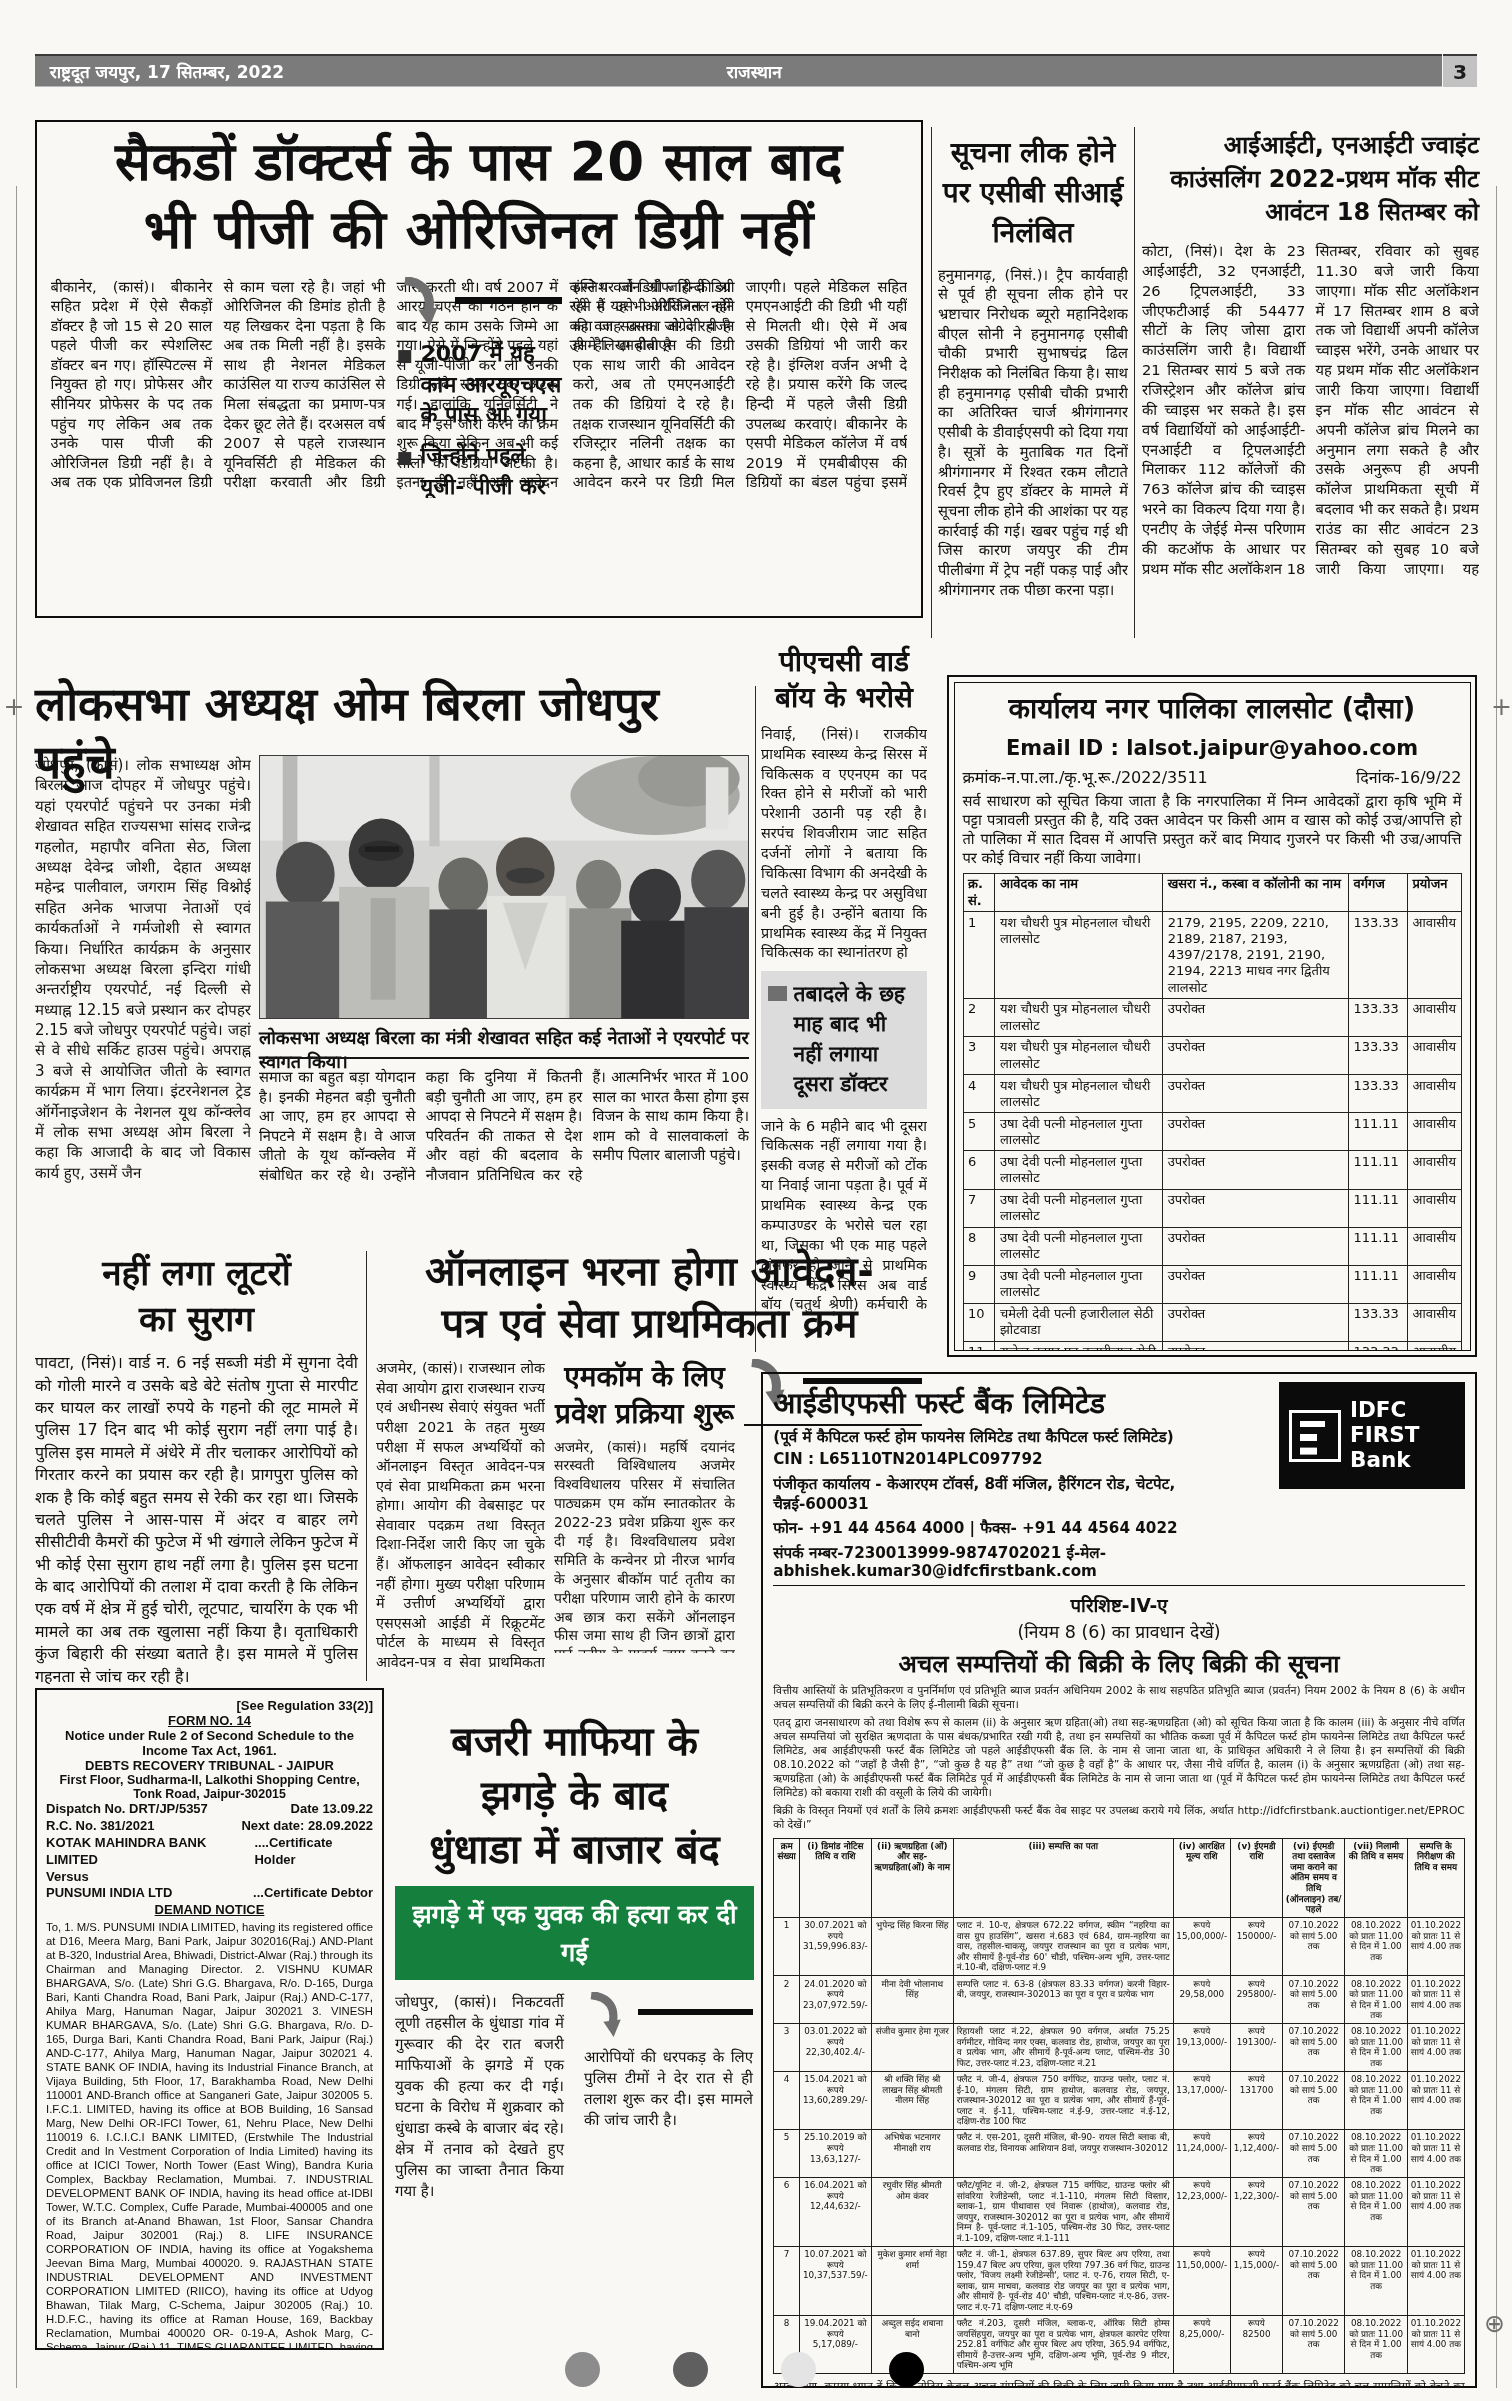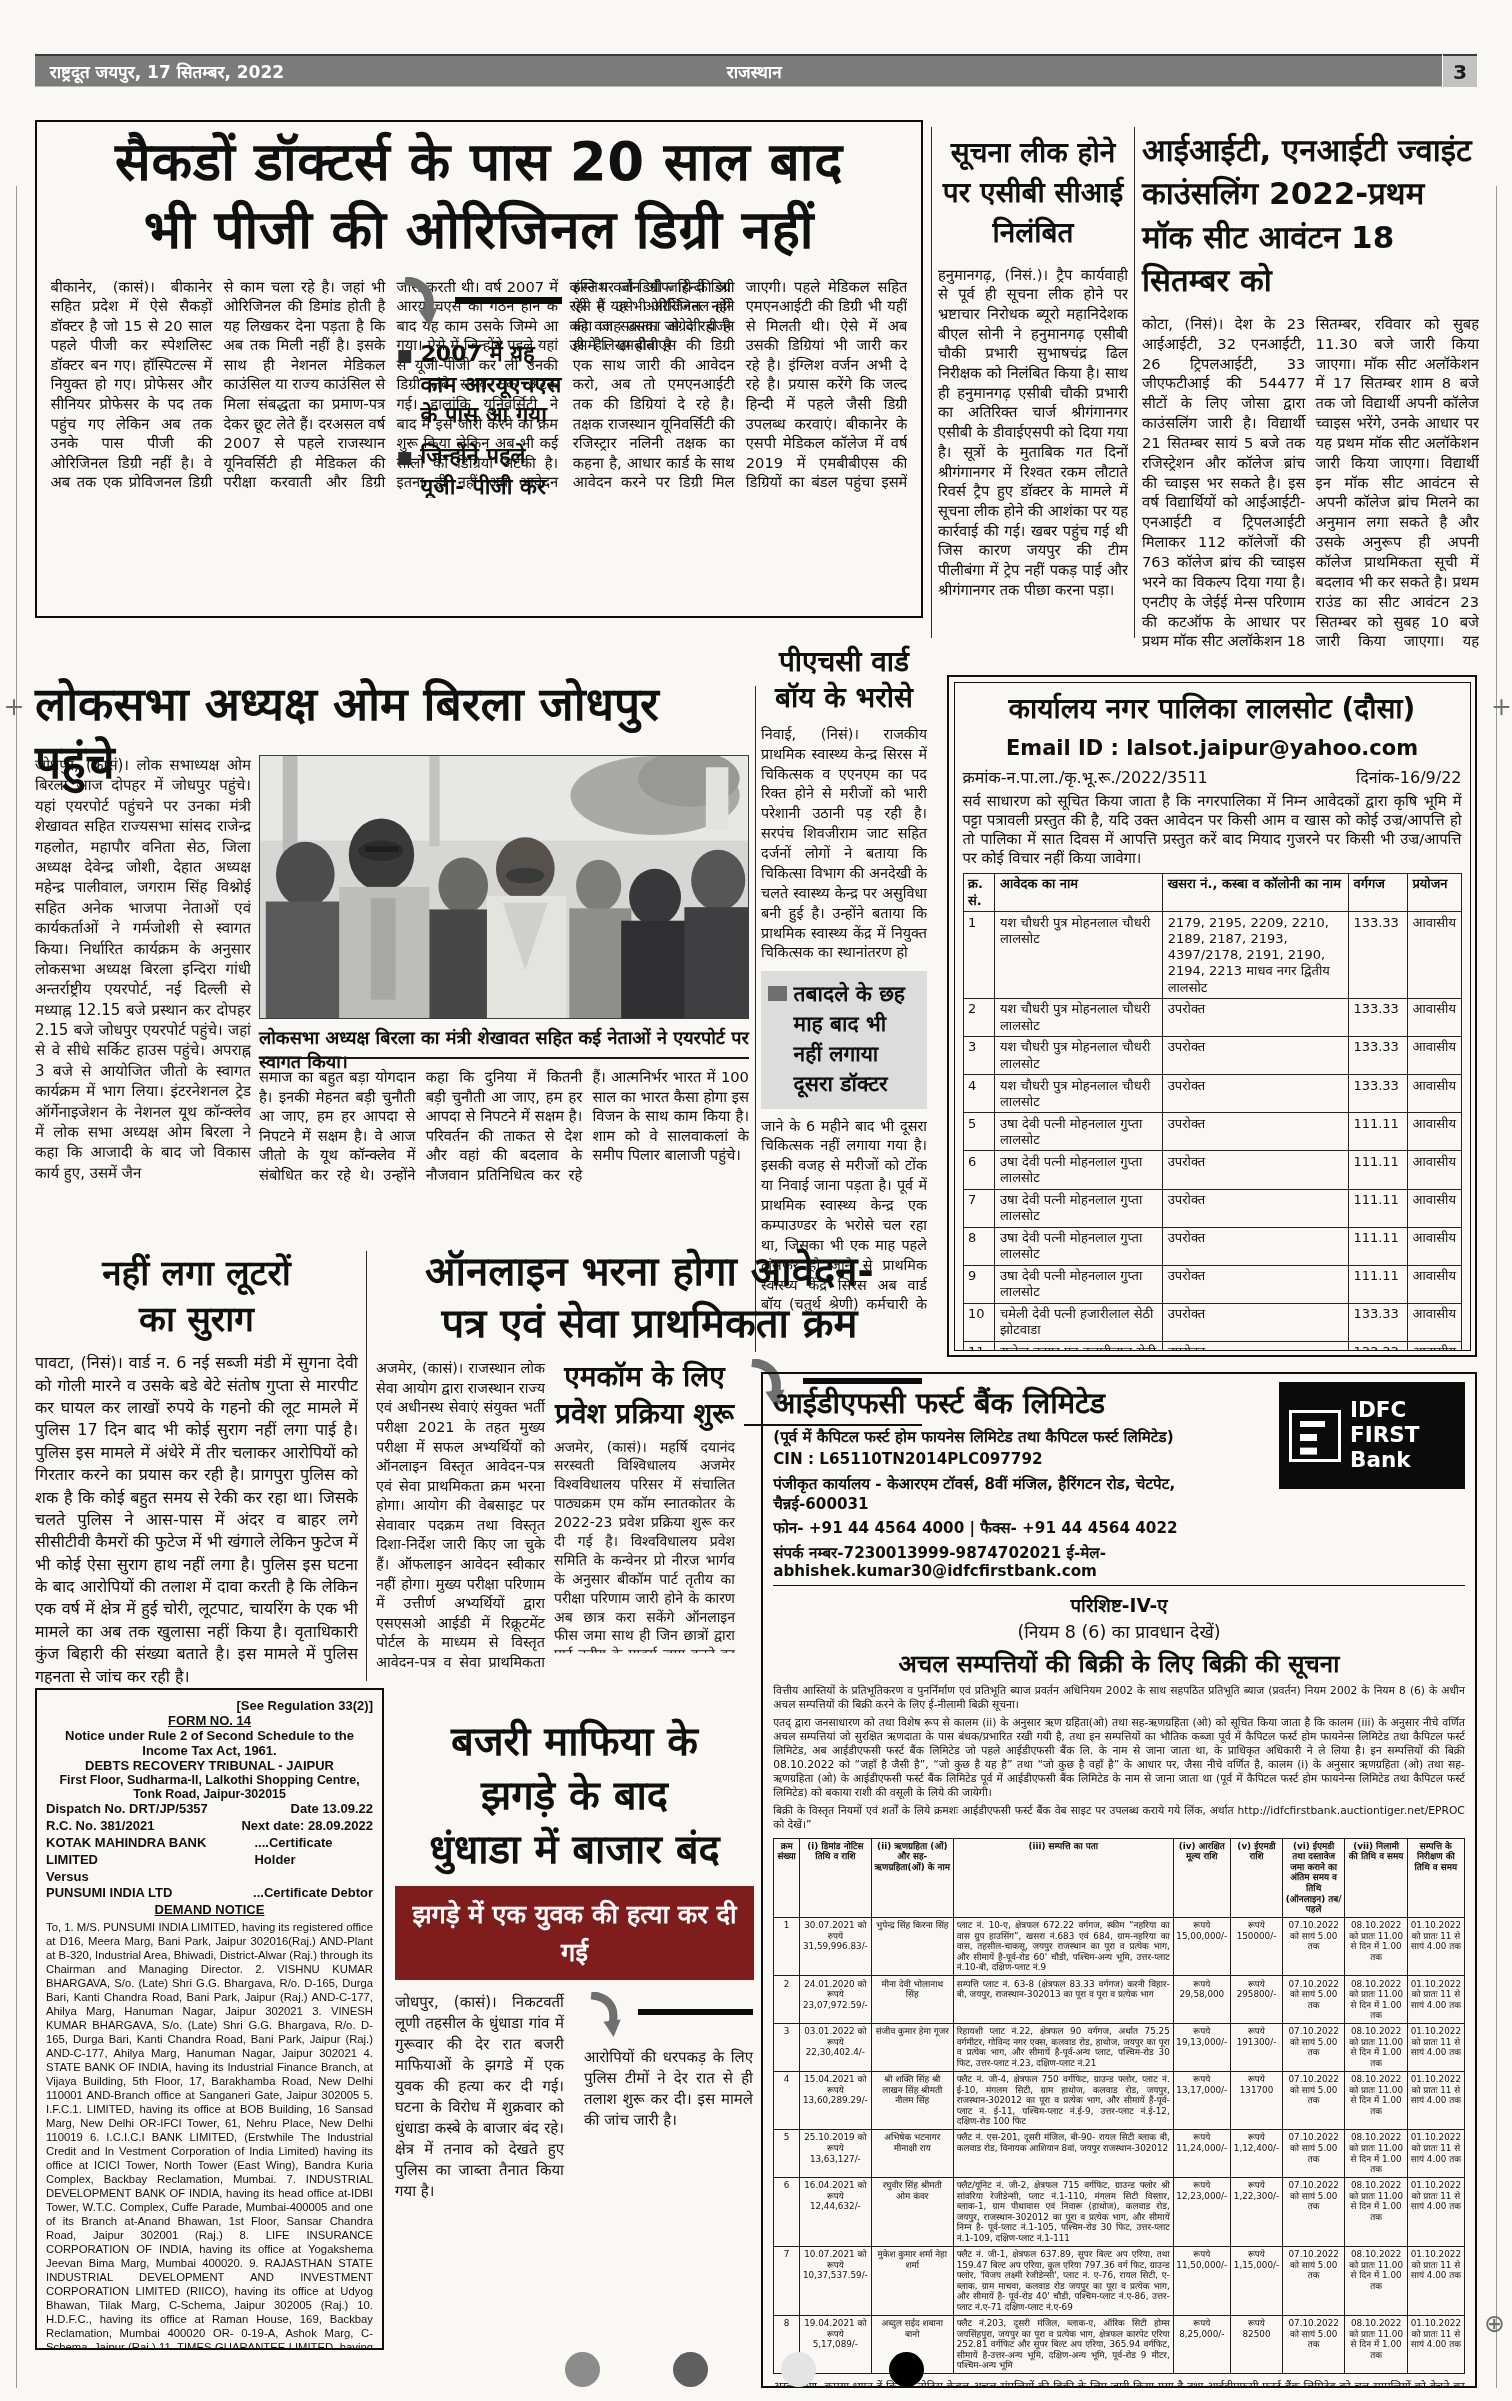--- a/index.html
+++ b/index.html
@@ -29,21 +29,21 @@
   .hl-sq{color:#2e2e2e;font-size:17px;line-height:1.9}
   .arrowline{display:flex;align-items:flex-start;gap:4.5px}
   .arrowline .bar{flex:1;height:6.8px;background:#0c0c0c;margin-top:20.3px}
 
   
   .vrule{position:absolute;width:1.1px;background:#2a2a2a}
   .acb{position:absolute;left:938px;top:133px;width:190px}
   .acb h2{font-size:28px;line-height:1.42;text-align:center;font-weight:800}
   .acb .body{margin-top:12.4px;font-size:14.7px;line-height:1.34;height:423px;overflow:hidden}
   .iit{position:absolute;left:1142px;top:129px;width:337px}
-  .iit h2{font-size:31px;line-height:1.4;text-align:left;font-weight:800}
+  .iit h2{font-size:24px;line-height:1.4;text-align:right;font-weight:800}
   .iit .body{margin-top:11.3px;columns:2;column-gap:10.2px;font-size:14.7px;line-height:1.35;height:344px;overflow:hidden}
 
   
   .birla-h{position:absolute;left:35px;top:676px;width:717px;font-size:46px;font-weight:800;line-height:1.25}
   .birla-left{position:absolute;left:35px;top:755px;width:216px;height:464px;font-size:15px;line-height:1.36;overflow:hidden}
   .photo{position:absolute;left:259px;top:755px;width:490px;height:264px;border:1.1px solid #3c3c3c;background:#d8d8d8;overflow:hidden}
   .caption{position:absolute;left:259px;top:1025px;width:490px;font-size:18px;font-weight:bold}
   .caprule{position:absolute;left:259px;top:1057px;width:490px;height:1.7px;background:#161616}
   .birla-below{position:absolute;left:259px;top:1067px;width:490px;height:154px;columns:3;column-gap:10.2px;
                font-size:14.7px;line-height:1.33;overflow:hidden}
@@ -89,21 +89,21 @@
        padding:8px 9px;font-family:"Liberation Sans","DejaVu Sans",sans-serif;overflow:hidden}
   .drt .r{font-size:13px;font-weight:bold;text-align:right}
   .drt .c{font-size:13px;font-weight:bold;text-align:center}
   .drt .u{text-decoration:underline}
   .drt .row{display:flex;justify-content:space-between;font-size:13px;font-weight:bold;line-height:1.3}
   .drt .para{font-size:11.3px;line-height:1.24;text-align:justify;margin-top:2.3px}
 
   
   .bajri{position:absolute;left:395px;top:1714px;width:359px;height:632px;overflow:hidden}
   .bajri h2{font-size:40px;font-weight:800;text-align:center;line-height:1.35}
-  .bajri-sub{background:#7f1d1d;color:#fff;font-size:25.4px;font-weight:bold;text-align:center;
+  .bajri-sub{background:#15803d;color:#fff;font-size:25.4px;font-weight:bold;text-align:center;
              line-height:1.5;padding:9px 11.3px;margin-top:10.2px}
   .bajri-row{display:flex;gap:20px;margin-top:12px}
   .bajri-col{width:169px;font-size:15px;line-height:1.4}
   .bajri-hl{display:flex;gap:6.8px;margin-top:5.6px}
   .bajri-hl .sq{width:17px;height:13.6px;background:#1c1c1c;flex:none;margin-top:6.8px}
   .bajri-hl .t{font-size:21px;font-weight:bold;line-height:1.45}
 
   
   .idfc{position:absolute;left:761px;top:1372px;width:716px;height:1016px;border:2.3px solid #0e0e0e;padding:8px 10.2px;overflow:hidden}
   .idfc-head{display:flex;justify-content:space-between;gap:11.3px;border-bottom:1.7px solid #111;padding-bottom:5.6px}

